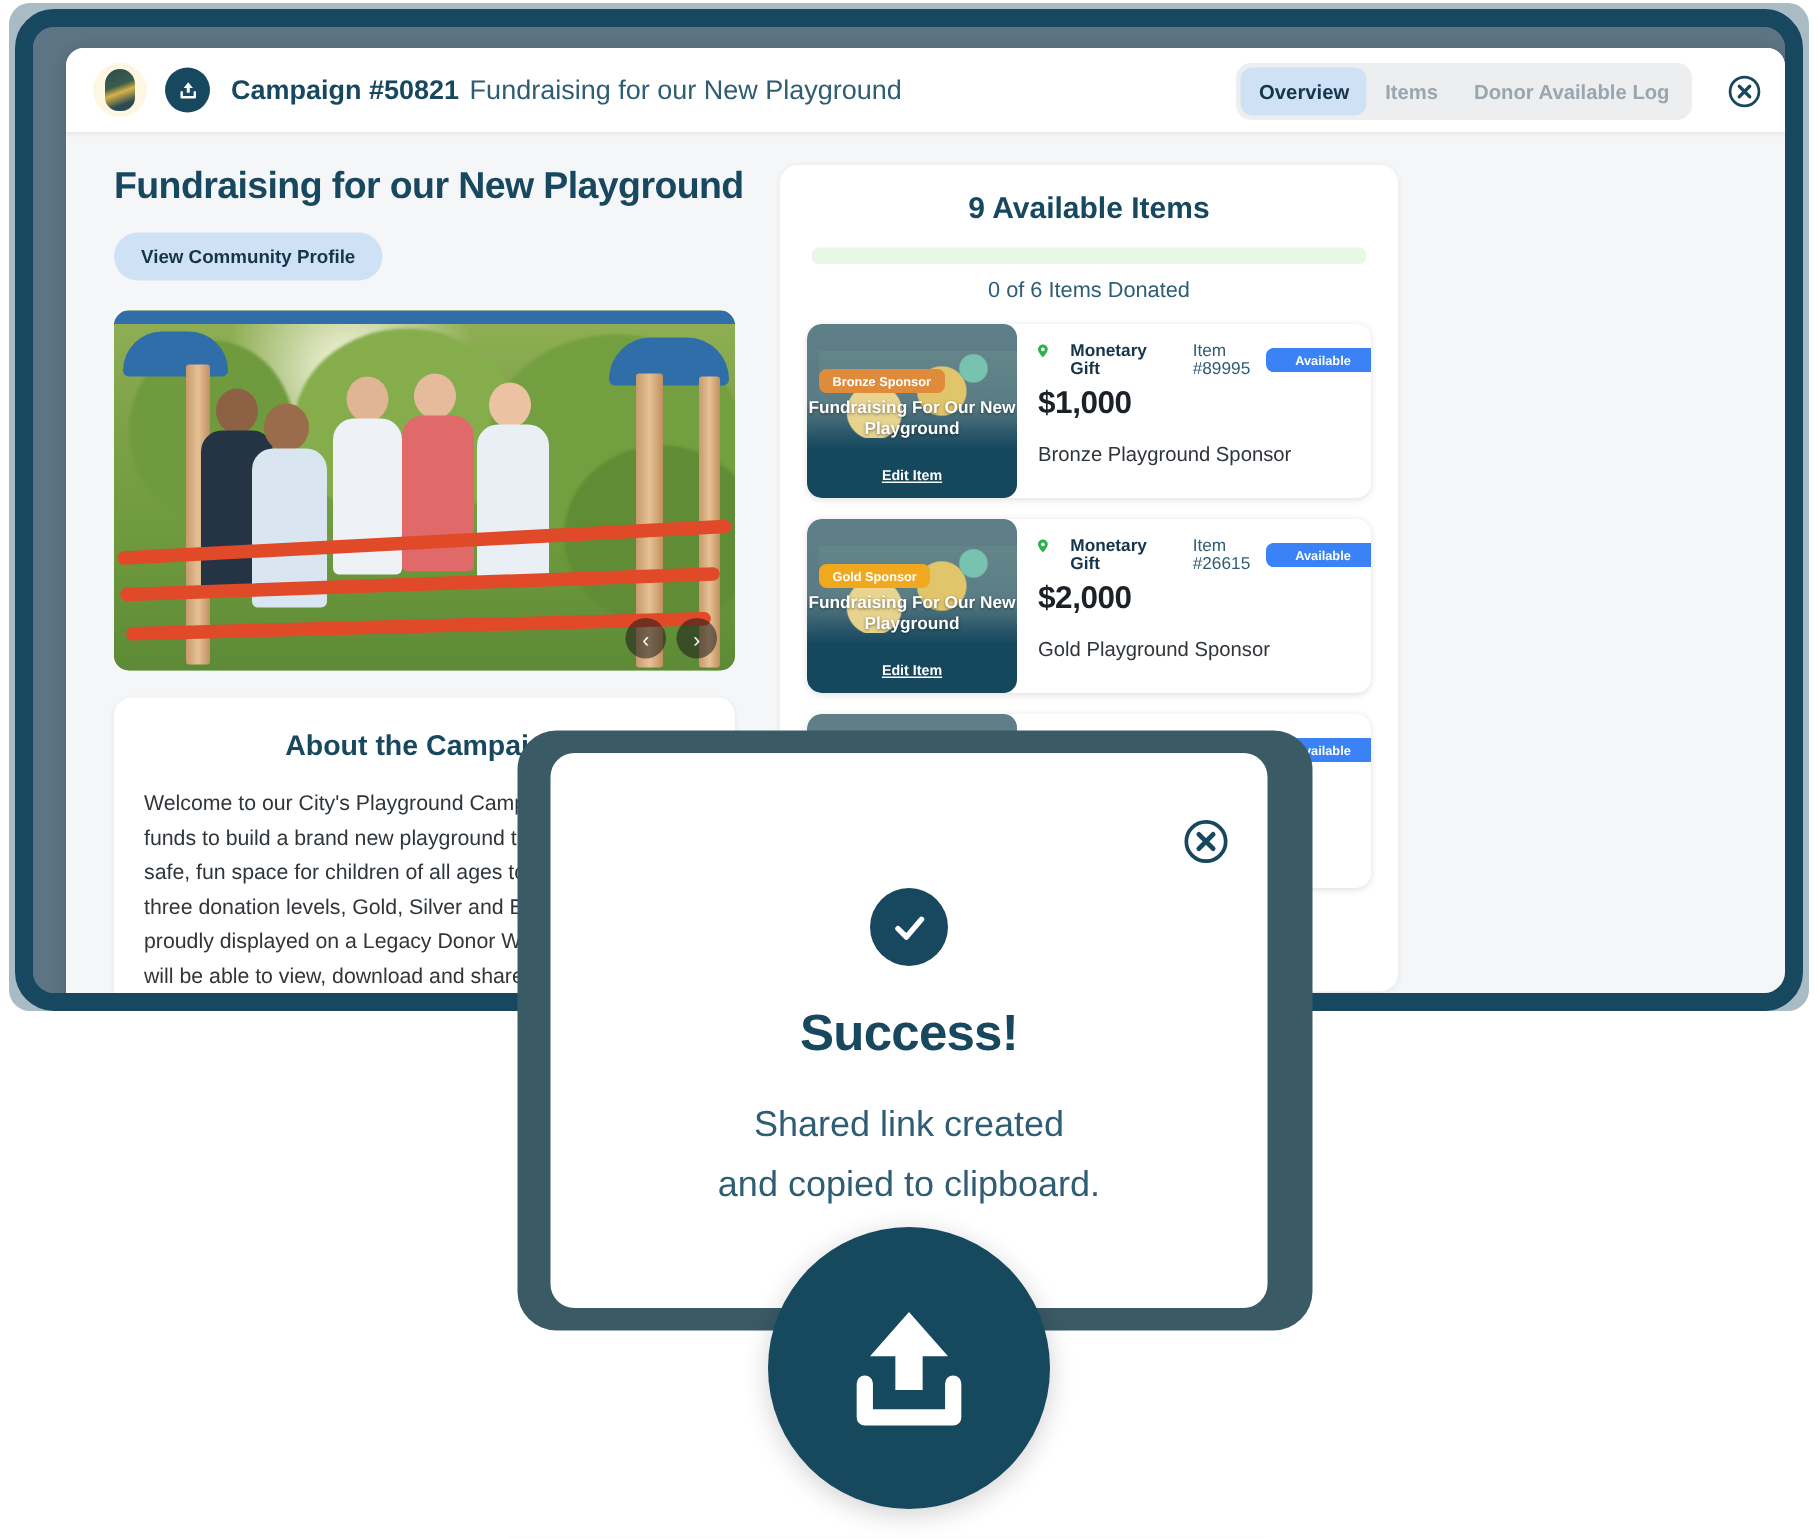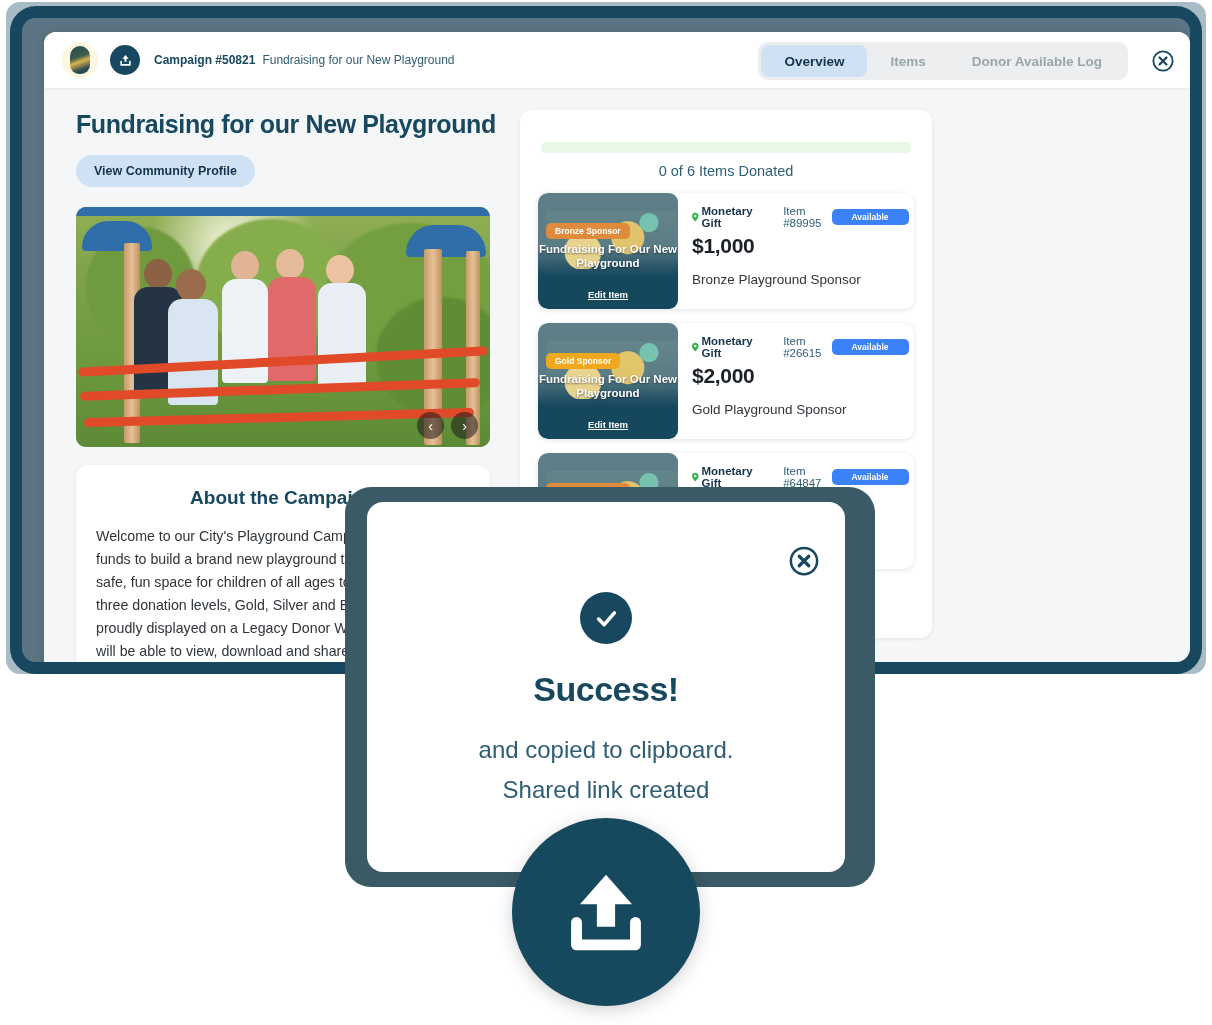--- a/index.html
+++ b/index.html
@@ -62,31 +62,31 @@
   }
   .org-seal {
     width: 20px; height: 28px; border-radius: 10px 10px 9px 9px;
     background: linear-gradient(160deg,#2b4a52 0%,#3c5d4a 40%,#d8b24a 55%,#2b4a52 80%);
   }
   .share-chip {
     width: 30px; height: 30px; border-radius: 50%; background: #17485f;
     display: flex; align-items: center; justify-content: center;
     margin-left: 12px; flex: 0 0 auto;
   }
-  .crumb { margin-left: 14px; font-size: 12px; color: #2f5d74; white-space: nowrap; }
+  .crumb { margin-left: 14px; font-size: 18px; color: #2f5d74; white-space: nowrap; }
   .crumb b { font-weight: 700; color: #17485f; }
   .crumb .sep { display: inline-block; width: 7px; }
 
   .tabs {
     position: absolute; right: 62px; top: 10px; height: 38px;
     display: flex; align-items: center; background: #eceef0; border-radius: 10px;
     padding: 3px;
   }
   .tab {
-    height: 32px; padding: 0 23px; display: flex; align-items: center;
+    height: 32px; padding: 0 12px; display: flex; align-items: center;
     font-size: 13.5px; font-weight: 700; color: #9aa6ae; border-radius: 8px;
     white-space: nowrap; cursor: pointer;
   }
   .tab.active { background: #cfe2f5; color: #16344a; }
 
   .close-x {
     position: absolute; right: 16px; top: 18px; width: 22px; height: 22px; cursor: pointer;
   }
 
   
@@ -189,21 +189,21 @@
     text-shadow: 0 1px 2px rgba(0,0,0,.5);
   }
   .edit-item {
     position: absolute; left: 0; right: 0; bottom: 9px; text-align: center;
     font-size: 9.5px; font-weight: 700; color: #fff; text-decoration: underline;
     cursor: pointer;
   }
   .item-body { flex: 1 1 auto; padding: 12px 14px; position: relative; }
   .item-meta { display: flex; align-items: center; gap: 10px; }
   .gift-type {
-    display: flex; align-items: center; gap: 3px;
+    display: flex; gap: 15px;
     font-size: 11.5px; font-weight: 700; color: #16344a;
   }
   .item-no { font-size: 11.5px; color: #2f5d74; margin-left: 18px; }
   .avail-badge {
     margin-left: auto; background: #3b82f6; color: #fff; font-size: 8.5px;
     font-weight: 700; padding: 3px 20px; border-radius: 5px;
   }
   .item-amount {
     font-size: 21px; font-weight: 800; color: #1b2126; margin-top: 5px;
     letter-spacing: -0.3px;
@@ -330,20 +330,21 @@
             </div>
 
             <div class="about-card">
               <div class="about-title">About the Campaign</div>
               <div class="about-body">Welcome to our City's Playground Campaign! We're raising funds to build a brand new playground that will provide a safe, fun space for children of all ages to enjoy. We have three donation levels, Gold, Silver and Bronze, each proudly displayed on a Legacy Donor Wall where the donor will be able to view, download and share a digital Star.</div>
             </div>
           </div>
 
           <div class="col-right">
             <div class="items-panel">
+              <div class="items-heading">9 Available Items</div>
               <div class="progress-track"></div>
               <div class="progress-label">0 of 6 Items Donated</div>
 
               <div class="item-card">
                 <div class="item-thumb">
                   <div class="thumb-play"></div>
                   <div class="sponsor-badge" style="background:#e08a3c;">Bronze Sponsor</div>
                   <div class="thumb-title">Fundraising For Our New Playground</div>
                   <div class="edit-item">Edit Item</div>
                 </div>
@@ -424,22 +425,22 @@
       <circle cx="12" cy="12" r="10.5" fill="none" stroke="#17485f" stroke-width="2"></circle>
       <path d="M8.2 8.2 L15.8 15.8 M15.8 8.2 L8.2 15.8" stroke="#17485f" stroke-width="2.6" stroke-linecap="round"></path>
     </svg>
     <div class="check-circle">
       <svg width="27" height="27" viewBox="0 0 24 24">
         <path d="M5 12.5 L10 17.5 L19 7" fill="none" stroke="#fff" stroke-width="3.2" stroke-linecap="round" stroke-linejoin="round"></path>
       </svg>
     </div>
     <div class="modal-title">Success!</div>
     <div class="modal-msg">
+      <div>Shared link created</div>
       <div>and copied to clipboard.</div>
-      <div>Shared link created</div>
     </div>
   </div>
 
   <div class="fab">
     <svg width="104" height="104" viewBox="0 0 24 24">
       <path d="M12 3.4 L18 10.2 L14.1 10.2 L14.1 15.4 L9.9 15.4 L9.9 10.2 L6 10.2 Z" fill="#fff"></path>
       <path d="M5.2 14.4 L5.2 19.6 L18.8 19.6 L18.8 14.4" fill="none" stroke="#fff" stroke-width="2.5" stroke-linecap="round" stroke-linejoin="round"></path>
     </svg>
   </div>
 

